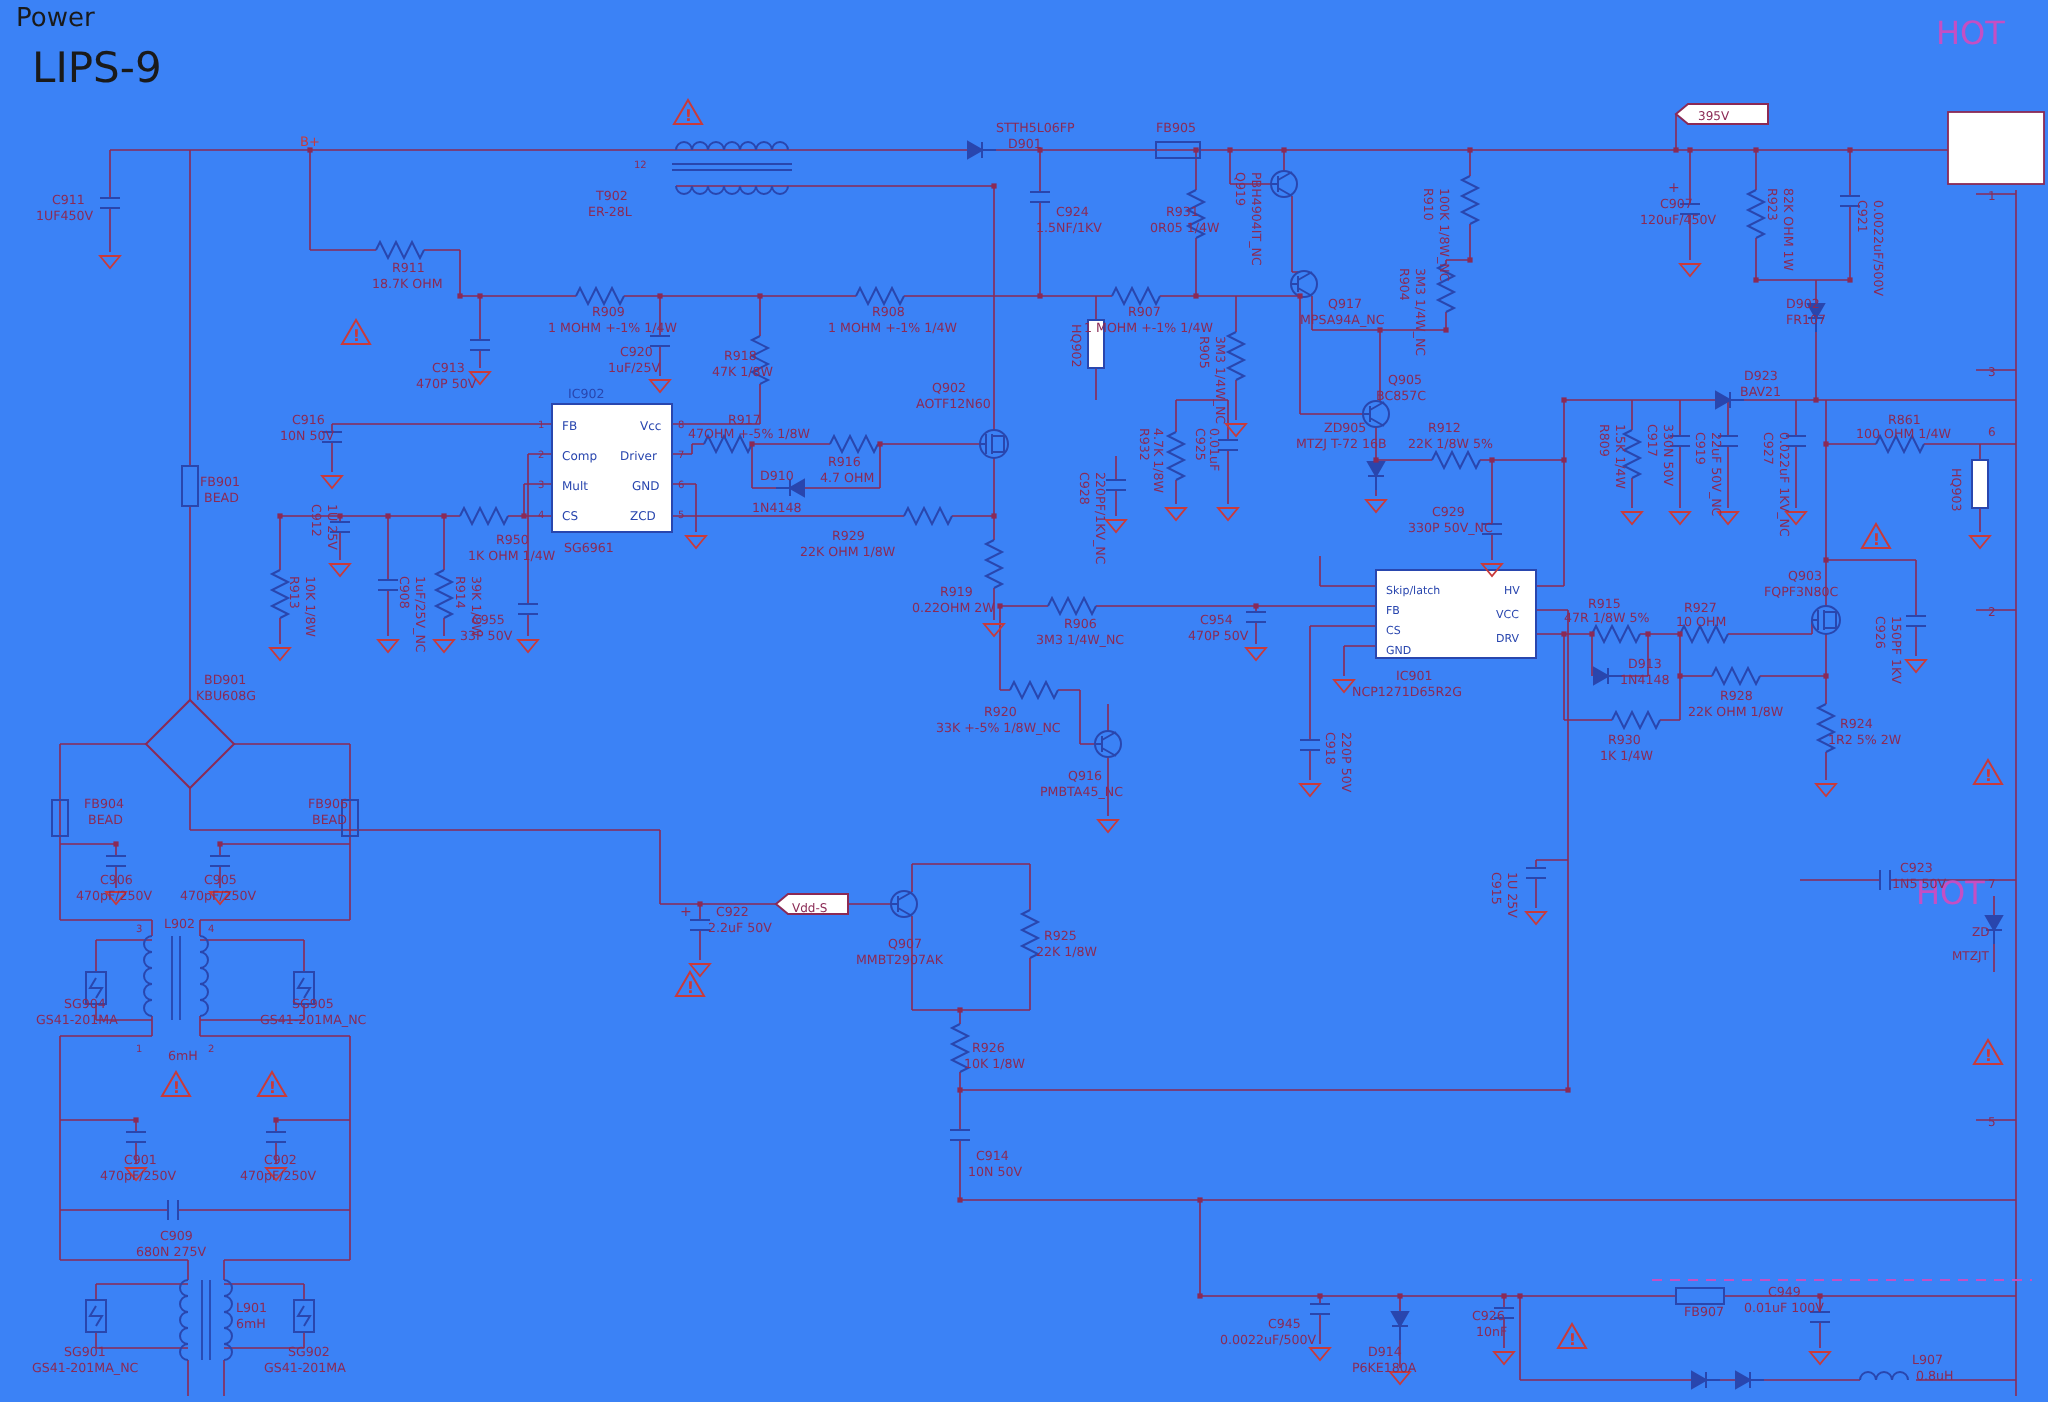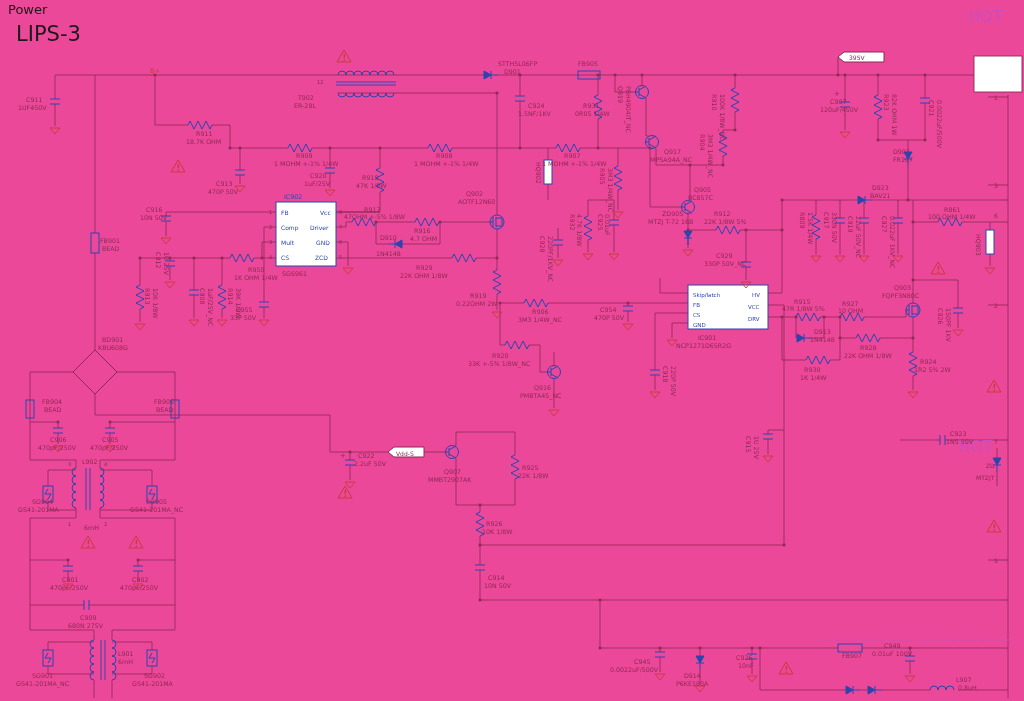--- a/index.html
+++ b/index.html
@@ -1,28 +1,28 @@
 <!DOCTYPE html>
 <html><head>
 <meta charset="utf-8">
 <style>
   html,body{margin:0;padding:0;background:#e8e8e8;}
-  .stage{position:relative;width:1024px;height:701px;background:#ec4899;overflow:hidden;
+  .stage{position:relative;width:1024px;height:701px;background:#3b82f6;overflow:hidden;
          font-family:"DejaVu Sans",sans-serif;}
   .hdr1{position:absolute;left:8px;top:2px;font-size:13px;color:#1a1a1a;}
   .hdr2{position:absolute;left:16px;top:22px;font-size:21px;color:#1a1a1a;}
   svg{position:absolute;left:0;top:0;}
   svg text{font-family:"DejaVu Sans",sans-serif;}
 </style>
 </head>
 <body>
 
 <div class="stage">
   <div class="hdr1">Power</div>
-  <div class="hdr2">LIPS-3</div>
+  <div class="hdr2">LIPS-9</div>
 
   <svg id="schem" width="1024" height="701" viewBox="0 0 1024 701">
 
     <path id="wires" fill="none" stroke="#8B2A55" stroke-width="0.8" d="M55 75 H484 M498 75 H974
          M55 75 V99 M55 104 V126
          M155 75 V125 M155 125 H188 M212 125 H230 M230 125 V148
          M230 148 H288 M312 148 H428 M452 148 H556 M580 148 H650
          M240 148 V170 M240 175 V184
          M330 148 V168 M330 173 V188
          M380 148 V168 M380 192 V212 M380 212 H336

